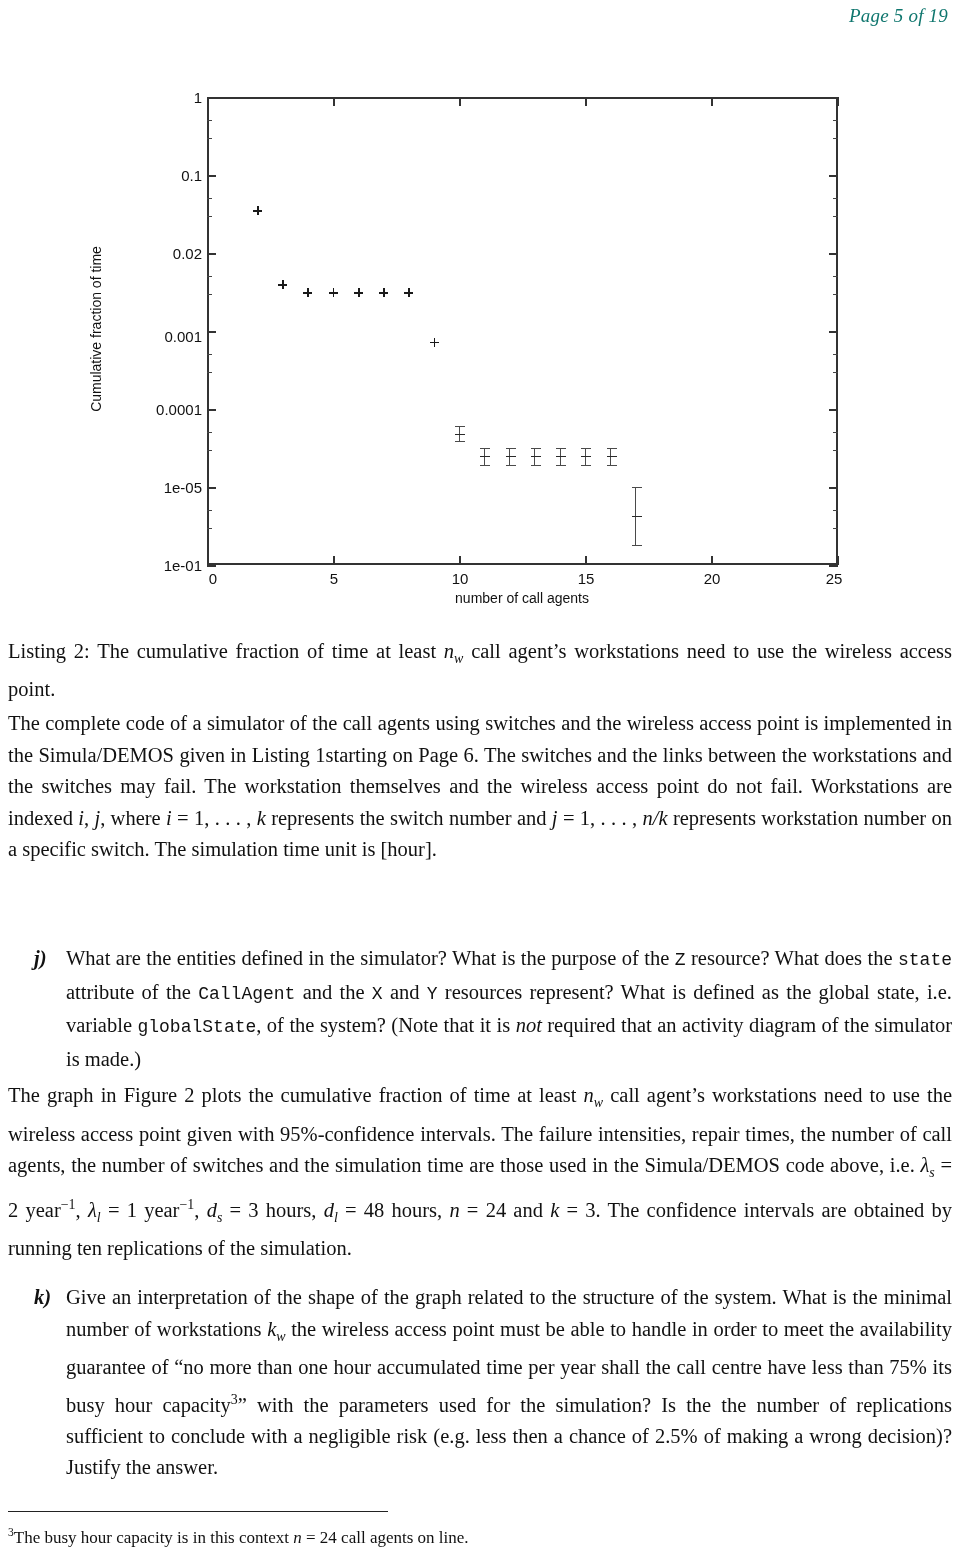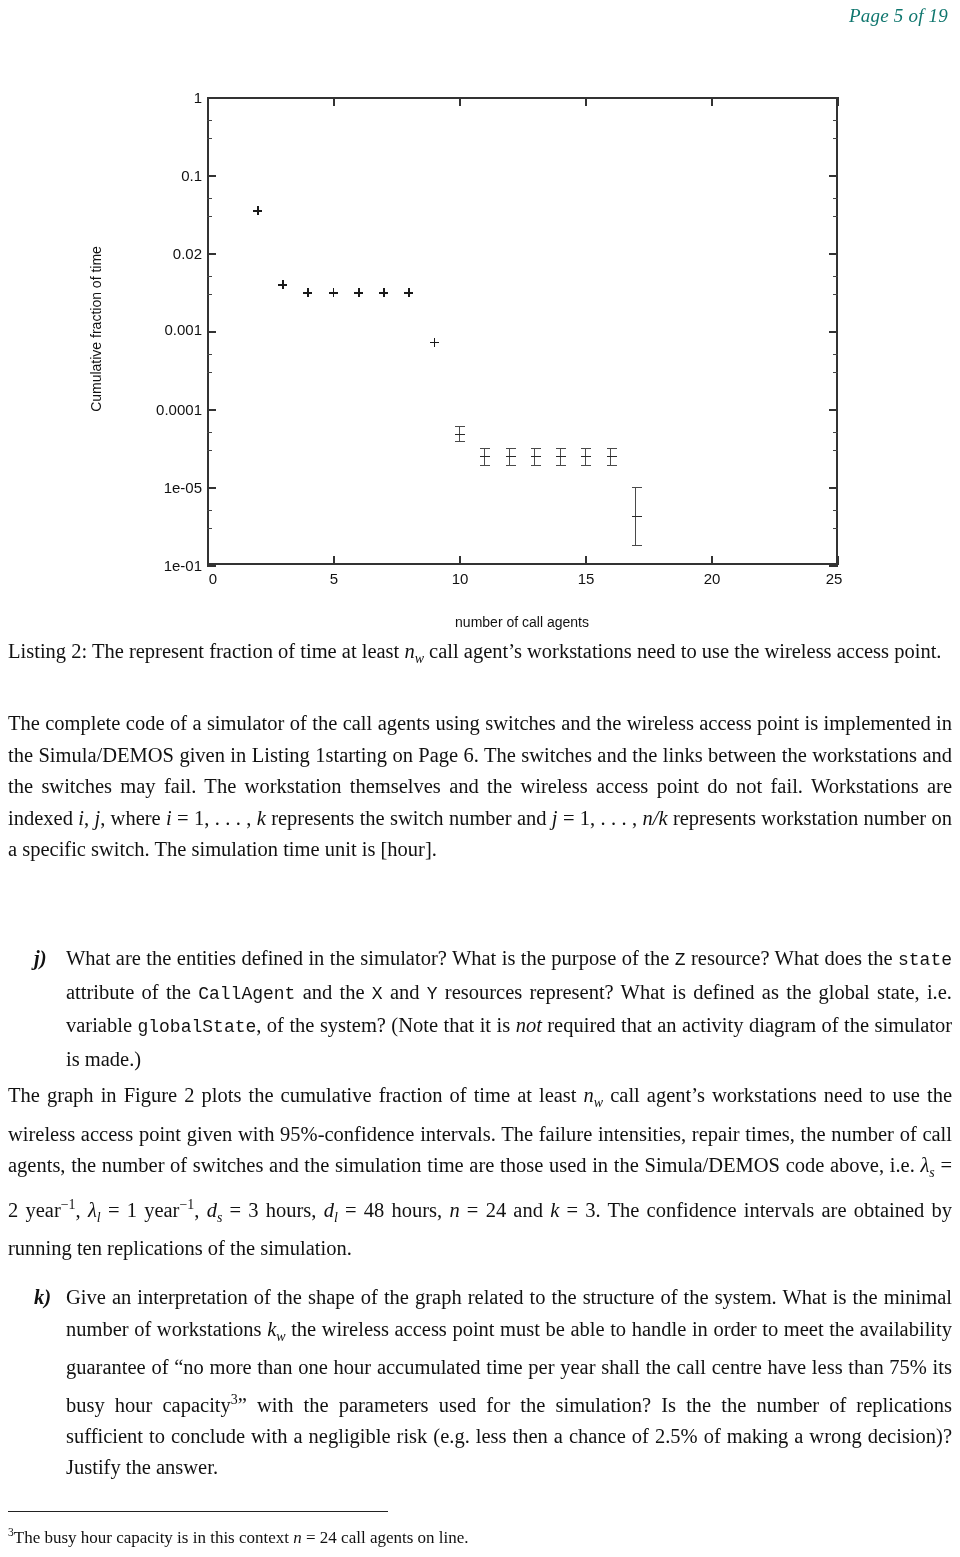--- a/index.html
+++ b/index.html
@@ -114,21 +114,21 @@
   .xtick-label {
     position: absolute;
     top: 492px;
     transform: translateX(-50%);
     font-size: 15px;
     color: #111;
   }
   .xaxis-title-inner {
     position: absolute;
     left: 522px;
-    top: 536px;
+    top: 512px;
     transform: translateX(-50%);
     font-size: 14px;
     white-space: nowrap;
   }
   .yaxis-title {
     position: absolute;
     left: 96px;
     top: 243px;
     transform: rotate(-90deg) translateX(-50%);
     transform-origin: left center;
@@ -252,21 +252,21 @@
 
 <div class="figure-block">
   <div class="chart">
 
     <div class="plot-frame"></div>
 
     <div class="ytick-col">
       <span class="ytick-label" style="top:0px;">1</span>
       <span class="ytick-label" style="top:78px;">0.1</span>
       <span class="ytick-label" style="top:156px;">0.02</span>
-      <span class="ytick-label" style="top:232px;">0.001</span>
+      <span class="ytick-label" style="top:239px;">0.001</span>
       <span class="ytick-label" style="top:312px;">0.0001</span>
       <span class="ytick-label" style="top:390px;">1e-05</span>
       <span class="ytick-label" style="top:468px;">1e-01</span>
     </div>
 
     <div class="ytick-major" style="top:19px;"></div>
     <div class="ytick-major" style="top:97px;"></div>
     <div class="ytick-major" style="top:175px;"></div>
     <div class="ytick-major" style="top:253px;"></div>
     <div class="ytick-major" style="top:331px;"></div>
@@ -376,21 +376,21 @@
           <div class="cap-t"></div>
           <div class="cap-b"></div>
           <div class="mid" style="top: 27.9051px;"></div>
         </div>
       </div>
 
   </div>
 </div>
 
 <div class="caption">
-  <span>Listing 2:</span><span> The represent fraction of time at least </span><span class="mi">n</span><sub>w</sub><span> call agent’s workstations need to use the wireless access point.</span>
+  <span>Listing 2:</span><span> The cumulative fraction of time at least </span><span class="mi">n</span><sub>w</sub><span> call agent’s workstations need to use the wireless access point.</span>
 </div>
 
 <div class="para p1">
   <span>The complete code of a simulator of the call agents using switches and the wireless access point is implemented in the Simula/DEMOS given in Listing 1starting on Page 6. The switches and the links between the workstations and the switches may fail. The workstation themselves and the wireless access point do not fail. Workstations are indexed </span><span class="mi">i</span><span>, </span><span class="mi">j</span><span>, where </span><span class="mi">i</span><span> = 1, . . . , </span><span class="mi">k</span><span> represents the switch number and </span><span class="mi">j</span><span> = 1, . . . , </span><span class="mi">n/k</span><span> represents workstation number on a specific switch. The simulation time unit is [hour].</span>
 </div>
 
 <div class="item j">
   <span class="item-marker">j)</span><span>What are the entities defined in the simulator? What is the purpose of the </span><span class="mono">Z</span><span> resource? What does the </span><span class="mono">state</span><span> attribute of the </span><span class="mono">CallAgent</span><span> and the </span><span class="mono">X</span><span> and </span><span class="mono">Y</span><span> resources represent? What is defined as the global state, i.e. variable </span><span class="mono">globalState</span><span>, of the system? (Note that it is </span><em>not</em><span> required that an activity diagram of the simulator is made.)</span>
 </div>
 

